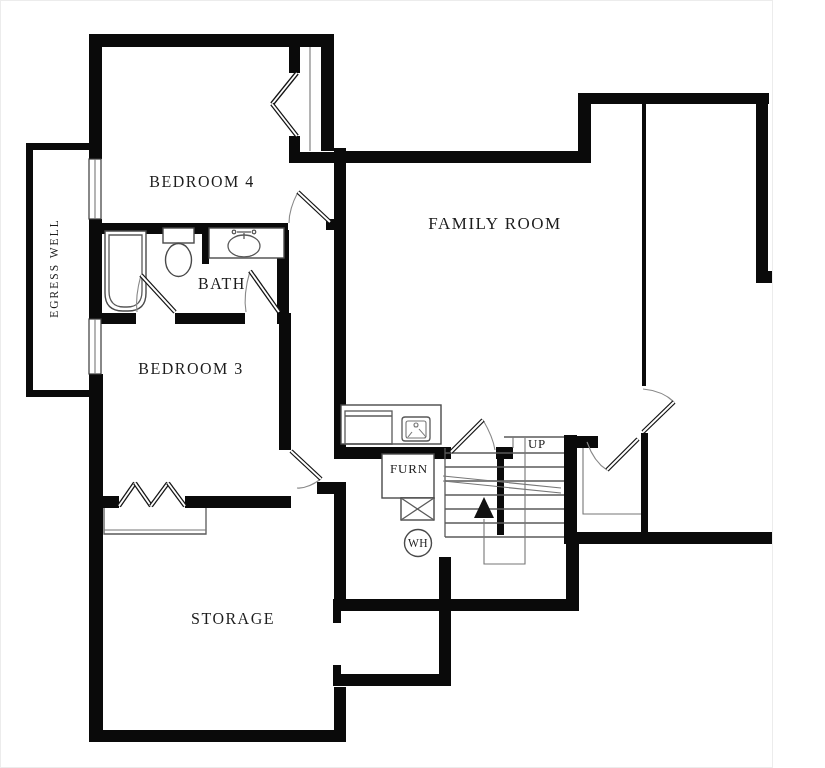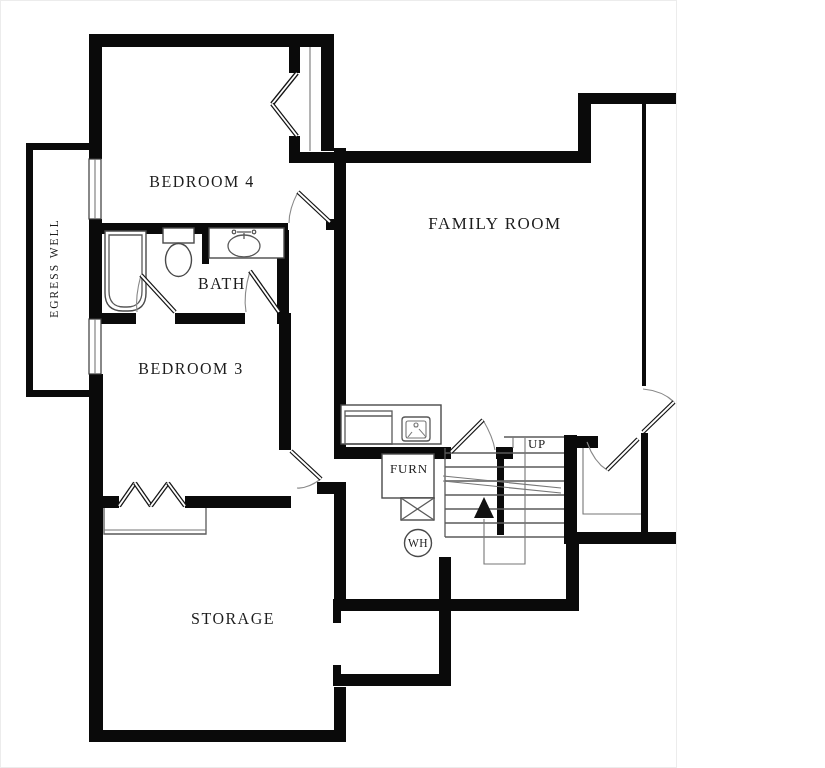--- a/index.html
+++ b/index.html
@@ -1,17 +1,17 @@
 <!DOCTYPE html>
 <html><head>
 <meta charset="utf-8">
 <style>
   html,body{margin:0;padding:0;background:#fff;}
   #plan-wrap{
-    position:relative;width:677px;height:768px;background:#ffffff;
+    position:relative;width:773px;height:768px;background:#ffffff;
     border:1px solid #ececec;box-sizing:border-box;overflow:hidden;
     font-family:"Liberation Serif","DejaVu Serif",serif;
   }
   svg{display:block;}
   .wall{fill:#0a0a0a;stroke:none;}
   .thin{stroke:#5a5a5a;stroke-width:1.3;fill:none;}
   .thin2{stroke:#777;stroke-width:1.1;fill:none;}
   .fix{stroke:#4a4a4a;stroke-width:1.4;fill:#ffffff;}
   .leafB{stroke:#151515;stroke-width:4.4;fill:none;stroke-linecap:butt;}
   .leafW{stroke:#ffffff;stroke-width:1.9;fill:none;stroke-linecap:butt;}

